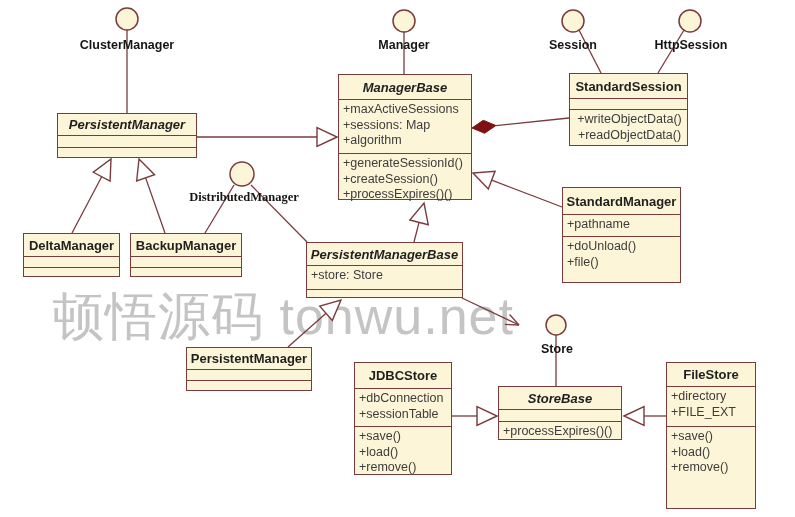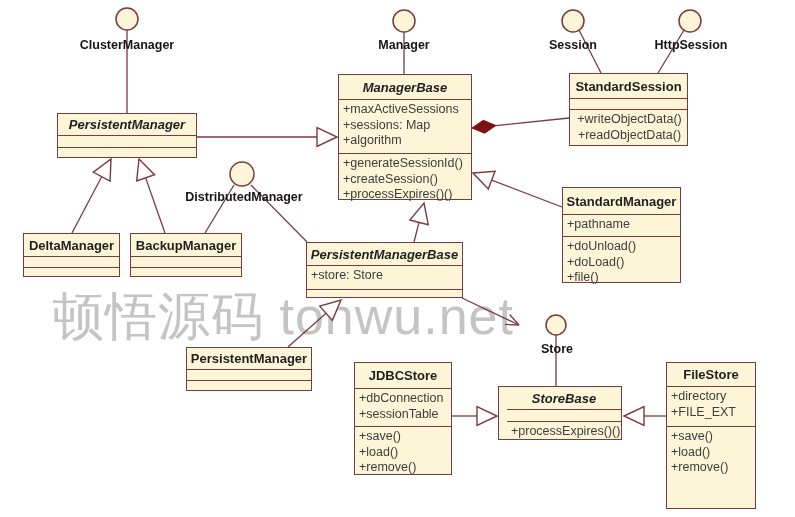--- a/index.html
+++ b/index.html
@@ -74,21 +74,21 @@
       <circle cx="573" cy="21" r="11" fill="#fcf5d8" stroke="#7a3b3d" stroke-width="1.5"></circle>
       <circle cx="690" cy="21" r="11" fill="#fcf5d8" stroke="#7a3b3d" stroke-width="1.5"></circle>
       <circle cx="242" cy="174" r="12" fill="#fcf5d8" stroke="#7a3b3d" stroke-width="1.5"></circle>
       <circle cx="556" cy="325" r="10" fill="#fcf5d8" stroke="#7a3b3d" stroke-width="1.5"></circle>
     </svg>
   <div id="nodes">
       <div class="iface-label" style="left: 127px; top: 38px;">ClusterManager</div>
       <div class="iface-label" style="left: 404px; top: 38px;">Manager</div>
       <div class="iface-label" style="left: 573px; top: 38px;">Session</div>
       <div class="iface-label" style="left: 691px; top: 38px;">HttpSession</div>
-      <div class="iface-label" style="left: 244px; top: 190px;">DistributedManager</div>
+      <div class="iface-label" style="left: 244px; top: 190px; font-family: Liberation Serif, serif;">DistributedManager</div>
       <div class="iface-label" style="left: 557px; top: 342px; text-align: right;">Store</div>
       <div class="cls abstract" style="left: 57px; top: 113px; width: 140px; height: 45px;">
         <div class="title" style="height: 21px;">PersistentManager</div>
         <div class="sec" style="height: 12px;"></div>
         <div class="sec" style="height: 12px;"></div>
       </div>
       <div class="cls abstract" style="left: 338px; top: 74px; width: 134px; height: 126px;">
         <div class="title" style="height: 24px;">ManagerBase</div>
         <div class="sec" style="height: 54px;">
           <div>+maxActiveSessions</div>
@@ -109,21 +109,20 @@
           <div>+readObjectData()</div>
         </div>
       </div>
       <div class="cls" style="left: 562px; top: 187px; width: 119px; height: 96px;">
         <div class="title" style="height: 26px;">StandardManager</div>
         <div class="sec" style="height: 22px;">
           <div>+pathname</div>
         </div>
         <div class="sec" style="height: 48px;">
           <div>+doUnload()</div>
-          <div>+doLoad()</div>
           <div>+file()</div>
         </div>
       </div>
       <div class="cls" style="left: 9px; top: 233px; width: 97px; height: 44px; margin-left: 14px;">
         <div class="title" style="height: 22px;">DeltaManager</div>
         <div class="sec" style="height: 11px;"></div>
         <div class="sec" style="height: 11px;"></div>
       </div>
       <div class="cls" style="left: 130px; top: 233px; width: 112px; height: 44px;">
         <div class="title" style="height: 22px;">BackupManager</div>
@@ -147,21 +146,21 @@
         <div class="sec" style="height: 38px;">
           <div>+dbConnection</div>
           <div>+sessionTable</div>
         </div>
         <div class="sec" style="height: 50px;">
           <div>+save()</div>
           <div>+load()</div>
           <div>+remove()</div>
         </div>
       </div>
-      <div class="cls abstract" style="left: 498px; top: 386px; width: 124px; height: 54px; padding-left: 8px;">
+      <div class="cls abstract" style="left: 498px; top: 386px; width: 124px; height: 54px;">
         <div class="title" style="height: 22px;">StoreBase</div>
         <div class="sec" style="height: 12px;"></div>
         <div class="sec" style="height: 20px;">
           <div>+processExpires()()</div>
         </div>
       </div>
       <div class="cls" style="left: 666px; top: 362px; width: 90px; height: 147px;">
         <div class="title" style="height: 23px;">FileStore</div>
         <div class="sec" style="height: 40px;">
           <div>+directory</div>

